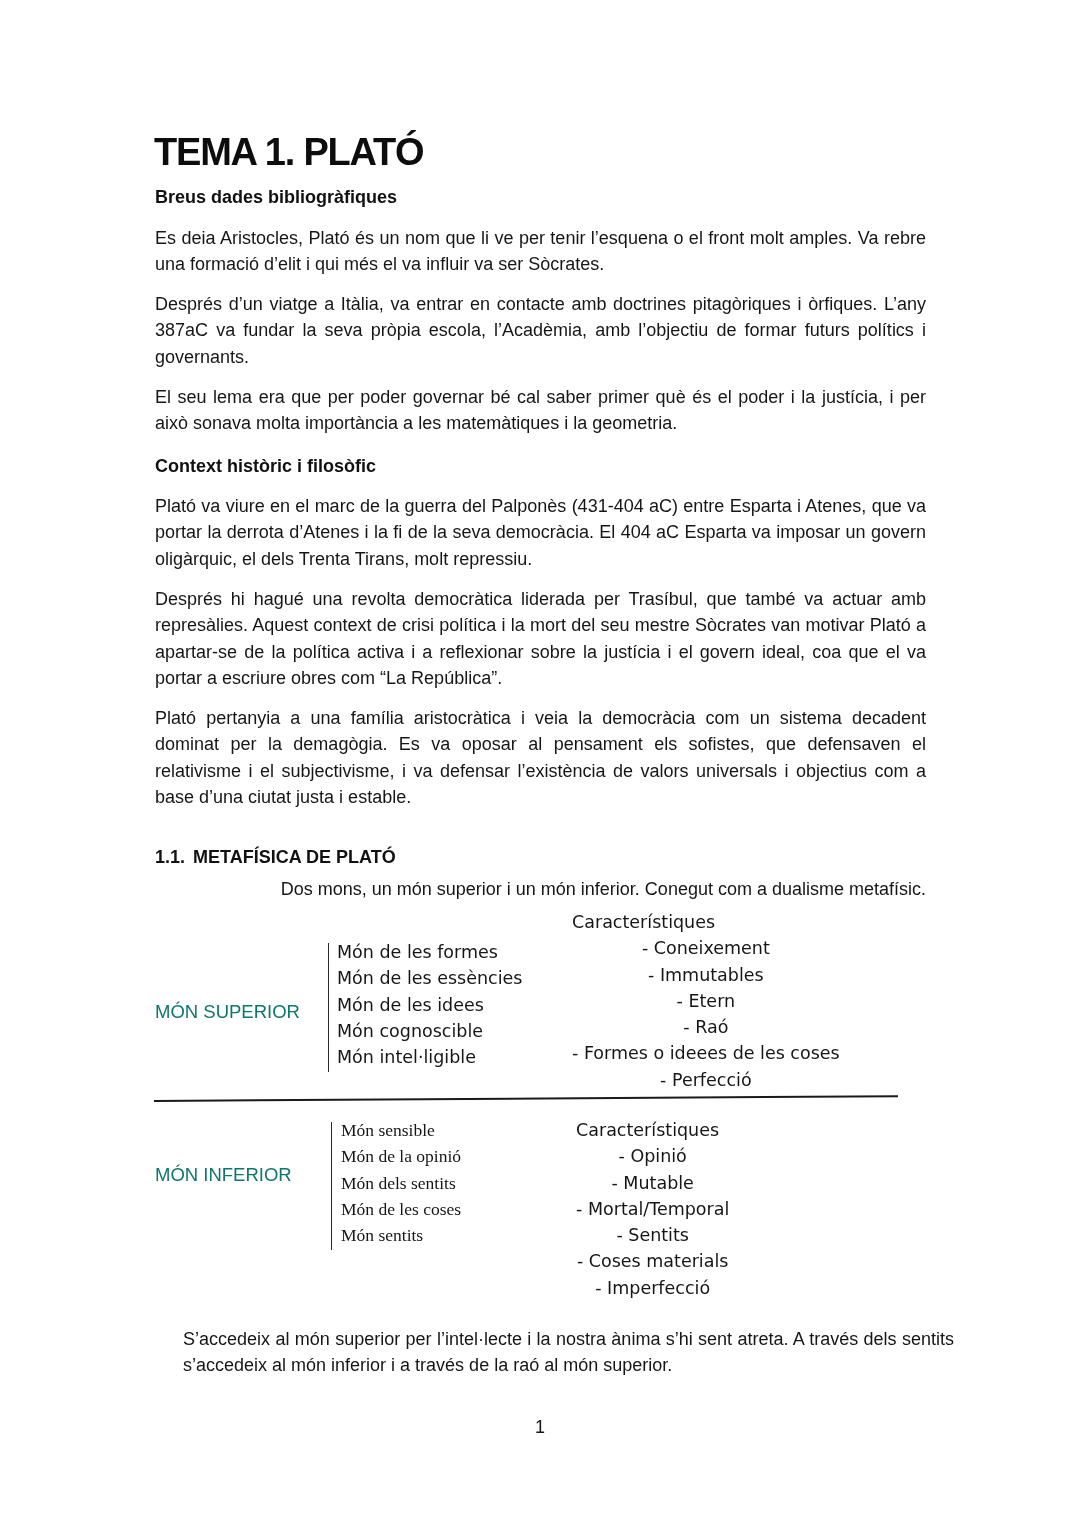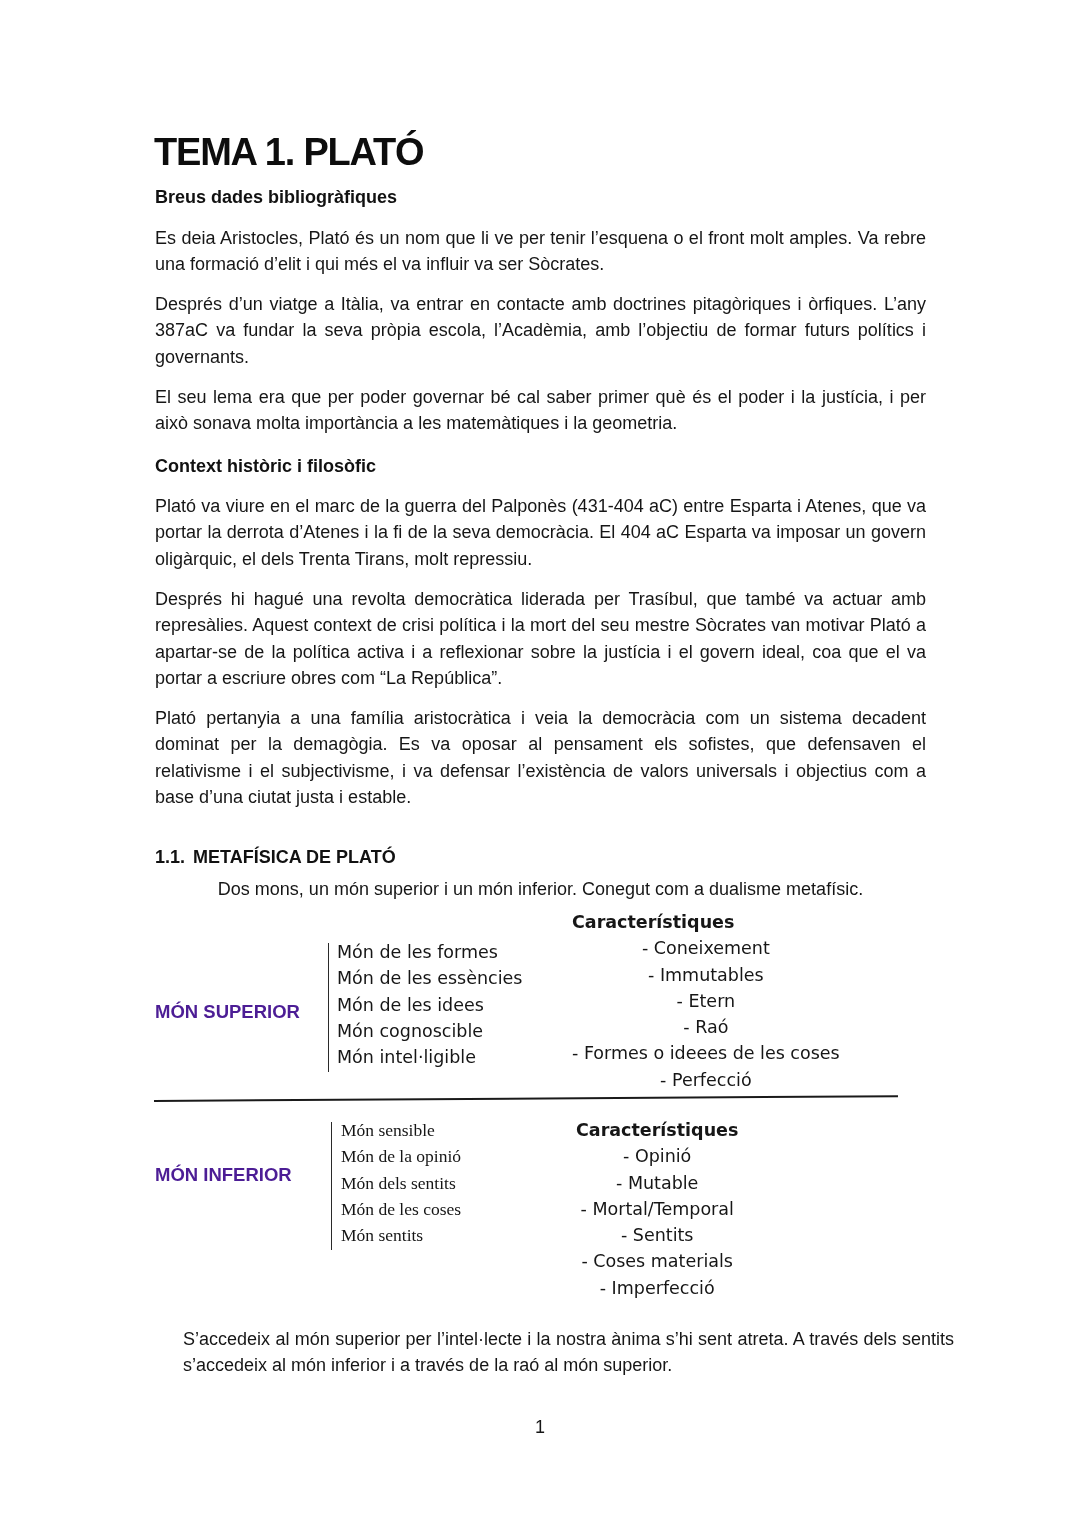--- a/index.html
+++ b/index.html
@@ -45,41 +45,40 @@
     .para {
       position: absolute;
       left: 155px;
       width: 771px;
       font-size: 18px;
       line-height: 26.3px;
       margin: 0;
       text-align: justify;
       color: #161616;
     }
-    .para.left { text-align: center; }
+    .para.left { text-align: right; }
     .section-title {
       position: absolute;
       left: 155px;
       top: 845px;
       font-size: 18px;
       font-weight: 700;
       line-height: 24px;
       margin: 0;
       color: #111;
     }
     .section-title .num { margin-right: 8px; }
 
     
     .world-label {
       position: absolute;
       left: 155px;
       font-size: 18.5px;
       line-height: 24px;
-      color: #4c1d95;
-      font-weight: bold;
+      color: #0f766e;
     }
     .bracket {
       position: absolute;
       width: 0;
       border-left: 1.8px solid #2a2a2a;
     }
     .names {
       position: absolute;
       list-style: none;
       margin: 0;
@@ -92,21 +91,21 @@
     .chars {
       position: absolute;
       margin: 0;
       padding: 0;
       font-family: "DejaVu Sans", "Liberation Sans", sans-serif;
       font-size: 17.5px;
       line-height: 26.3px;
       color: #161616;
     }
     .chars .chars-title {
-      font-weight: 700;
+      font-weight: 400;
       display: block;
     }
     .chars ul {
       list-style: none;
       margin: 0;
       padding: 0;
       text-align: center;
     }
     .divider {
       position: absolute;

